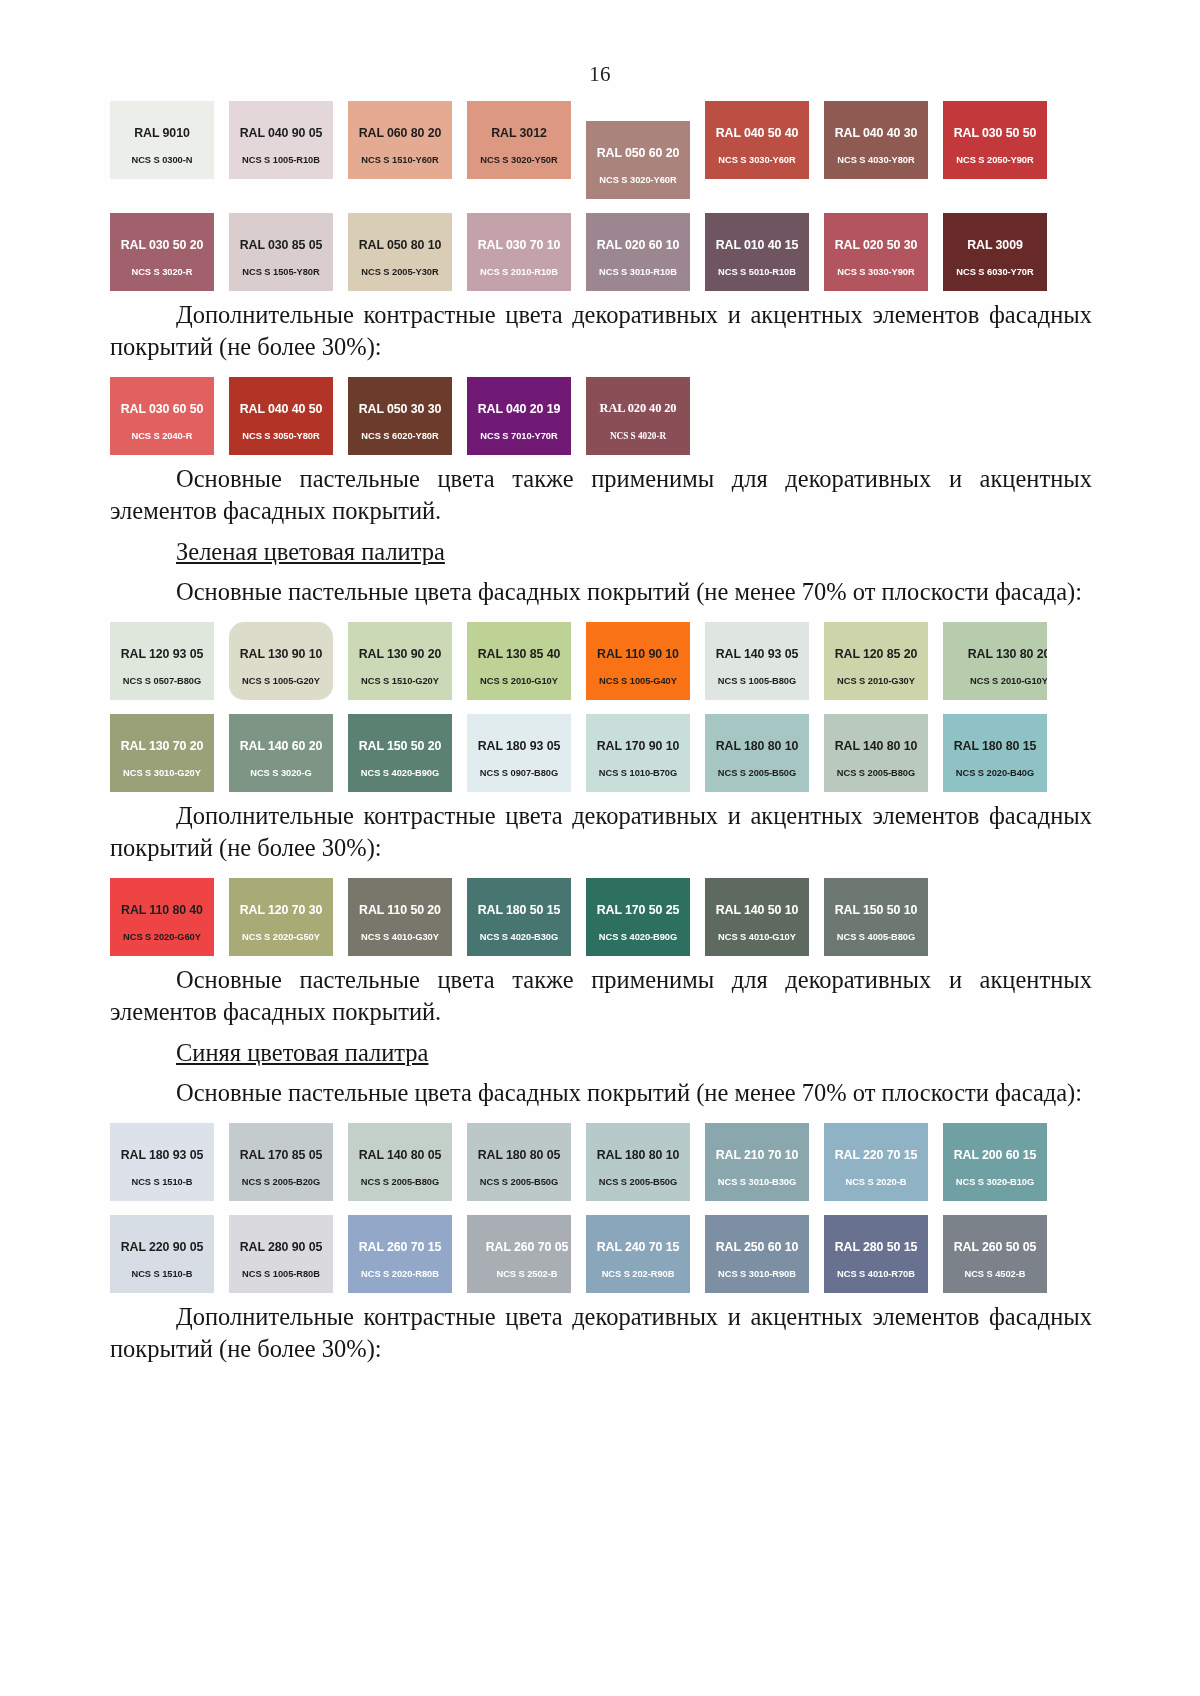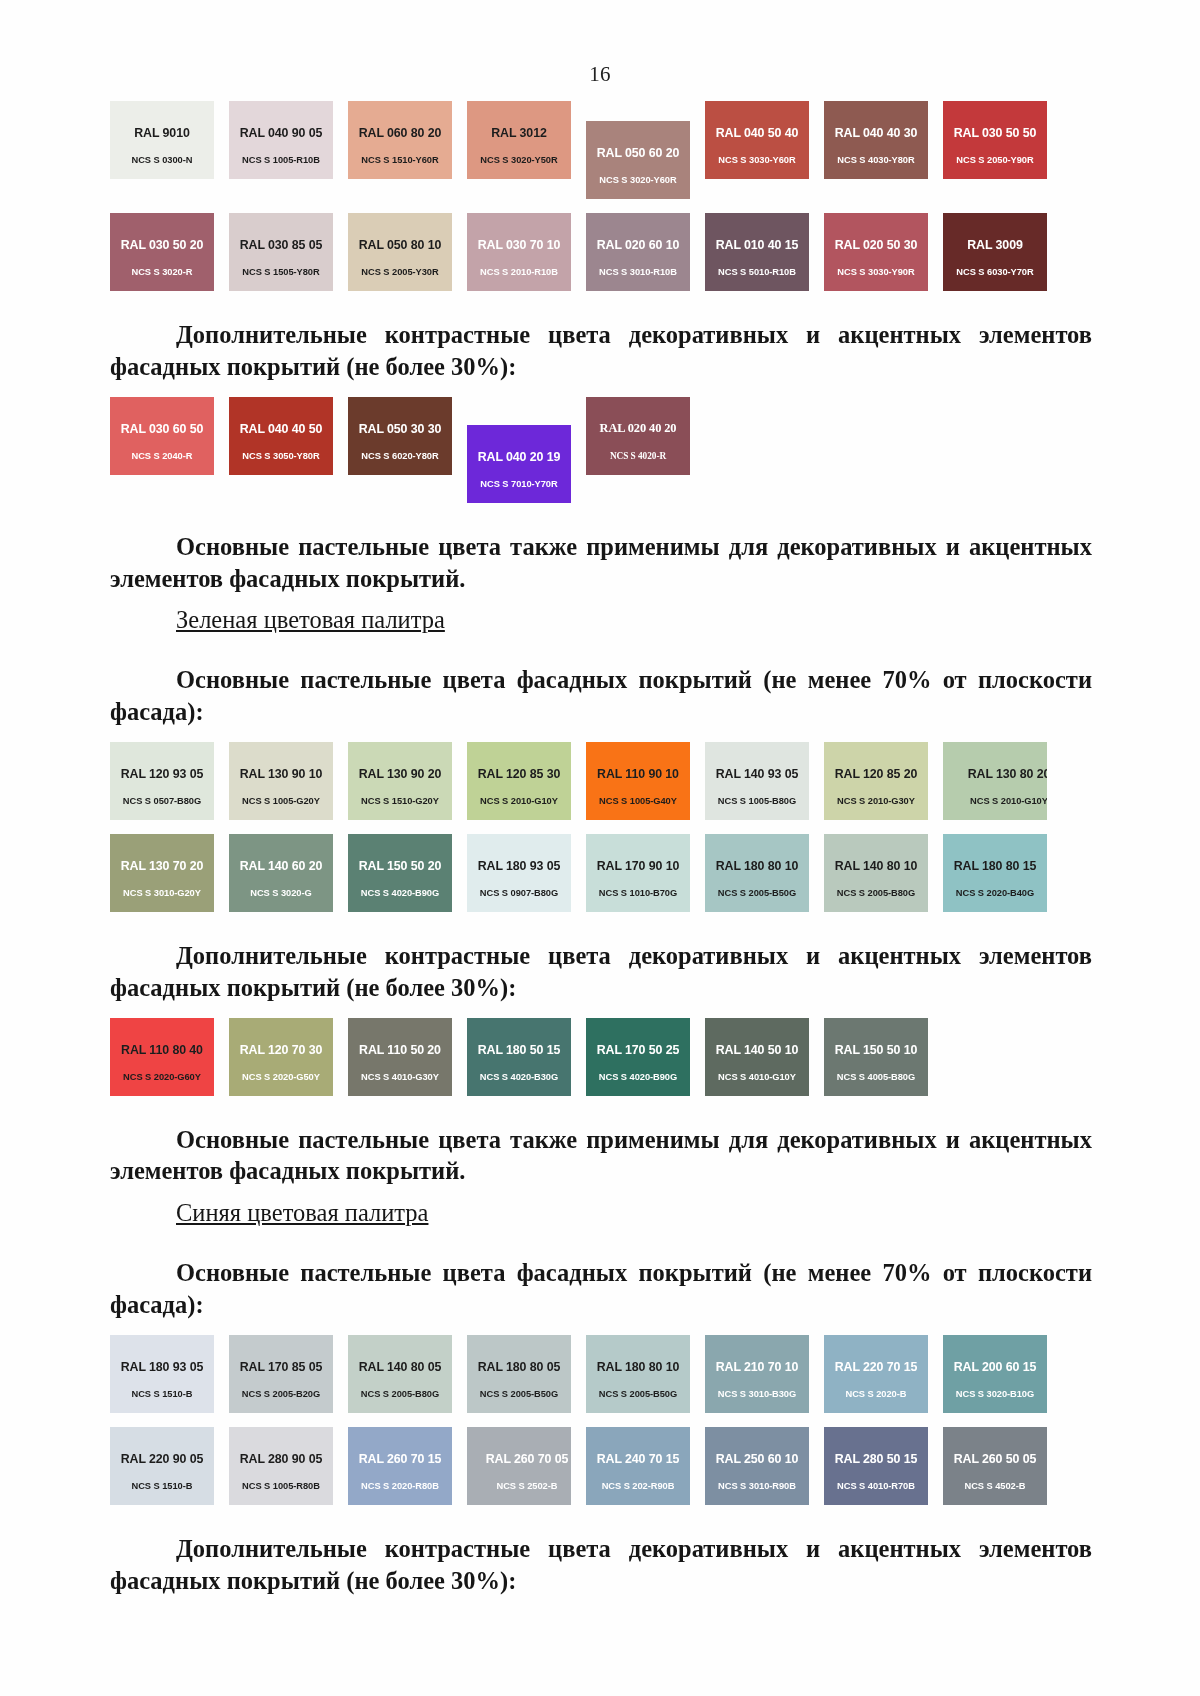--- a/index.html
+++ b/index.html
@@ -39,22 +39,21 @@
     font-size: 24.5px;
     line-height: 1.30;
     text-align: justify;
     text-justify: inter-word;
     margin: 0;
     text-indent: 66px;
     color: #161616;
     hyphens: none;
   }
   p.para.tight {
-    margin-top: 28px;
-    font-weight: bold;
+    margin-top: 8px;
   }
   .subhead {
     font-size: 24.5px;
     line-height: 1.30;
     margin: 10px 0 0 0;
     text-indent: 66px;
     color: #161616;
   }
   .subhead span.u {
     text-decoration: underline;
@@ -190,51 +189,51 @@
           <div class="ncs">NCS S 2040-R</div>
         </div>
         <div class="swatch dark" style="background: rgb(177, 52, 39);">
           <div class="ral">RAL 040 40 50</div>
           <div class="ncs">NCS S 3050-Y80R</div>
         </div>
         <div class="swatch dark" style="background: rgb(107, 59, 44);">
           <div class="ral">RAL 050 30 30</div>
           <div class="ncs">NCS S 6020-Y80R</div>
         </div>
-        <div class="swatch dark" style="background: #6d28d9; margin-top: 28px;">
+        <div class="swatch dark" style="background: #701a75;">
           <div class="ral">RAL 040 20 19</div>
           <div class="ncs">NCS S 7010-Y70R</div>
         </div>
         <div class="swatch dark" style="background: rgb(138, 78, 87); font-family: Liberation Serif, serif;">
           <div class="ral">RAL 020 40 20</div>
           <div class="ncs">NCS S 4020-R</div>
         </div>
       </div>
 
     <p class="para tight">Основные пастельные цвета также применимы для декоративных и акцентных элементов фасадных покрытий.</p>
 
     <div class="subhead"><span class="u">Зеленая цветовая палитра</span></div>
 
     <p class="para tight">Основные пастельные цвета фасадных покрытий (не менее 70% от плоскости фасада):</p>
 
     <div class="swatch-row swatch-block" id="green_main_row1">
         <div class="swatch light" style="background: rgb(223, 231, 220);">
           <div class="ral">RAL 120 93 05</div>
           <div class="ncs">NCS S 0507-B80G</div>
         </div>
-        <div class="swatch light" style="background: rgb(220, 220, 203);">
+        <div class="swatch light" style="background: rgb(220, 220, 203); border-radius: 15px;">
           <div class="ral">RAL 130 90 10</div>
           <div class="ncs">NCS S 1005-G20Y</div>
         </div>
         <div class="swatch light" style="background: rgb(203, 217, 182);">
           <div class="ral">RAL 130 90 20</div>
           <div class="ncs">NCS S 1510-G20Y</div>
         </div>
         <div class="swatch light" style="background: rgb(191, 210, 150);">
-          <div class="ral">RAL 120 85 30</div>
+          <div class="ral">RAL 130 85 40</div>
           <div class="ncs">NCS S 2010-G10Y</div>
         </div>
         <div class="swatch light" style="background: #f97316;">
           <div class="ral">RAL 110 90 10</div>
           <div class="ncs">NCS S 1005-G40Y</div>
         </div>
         <div class="swatch light" style="background: rgb(223, 229, 224);">
           <div class="ral">RAL 140 93 05</div>
           <div class="ncs">NCS S 1005-B80G</div>
         </div>

